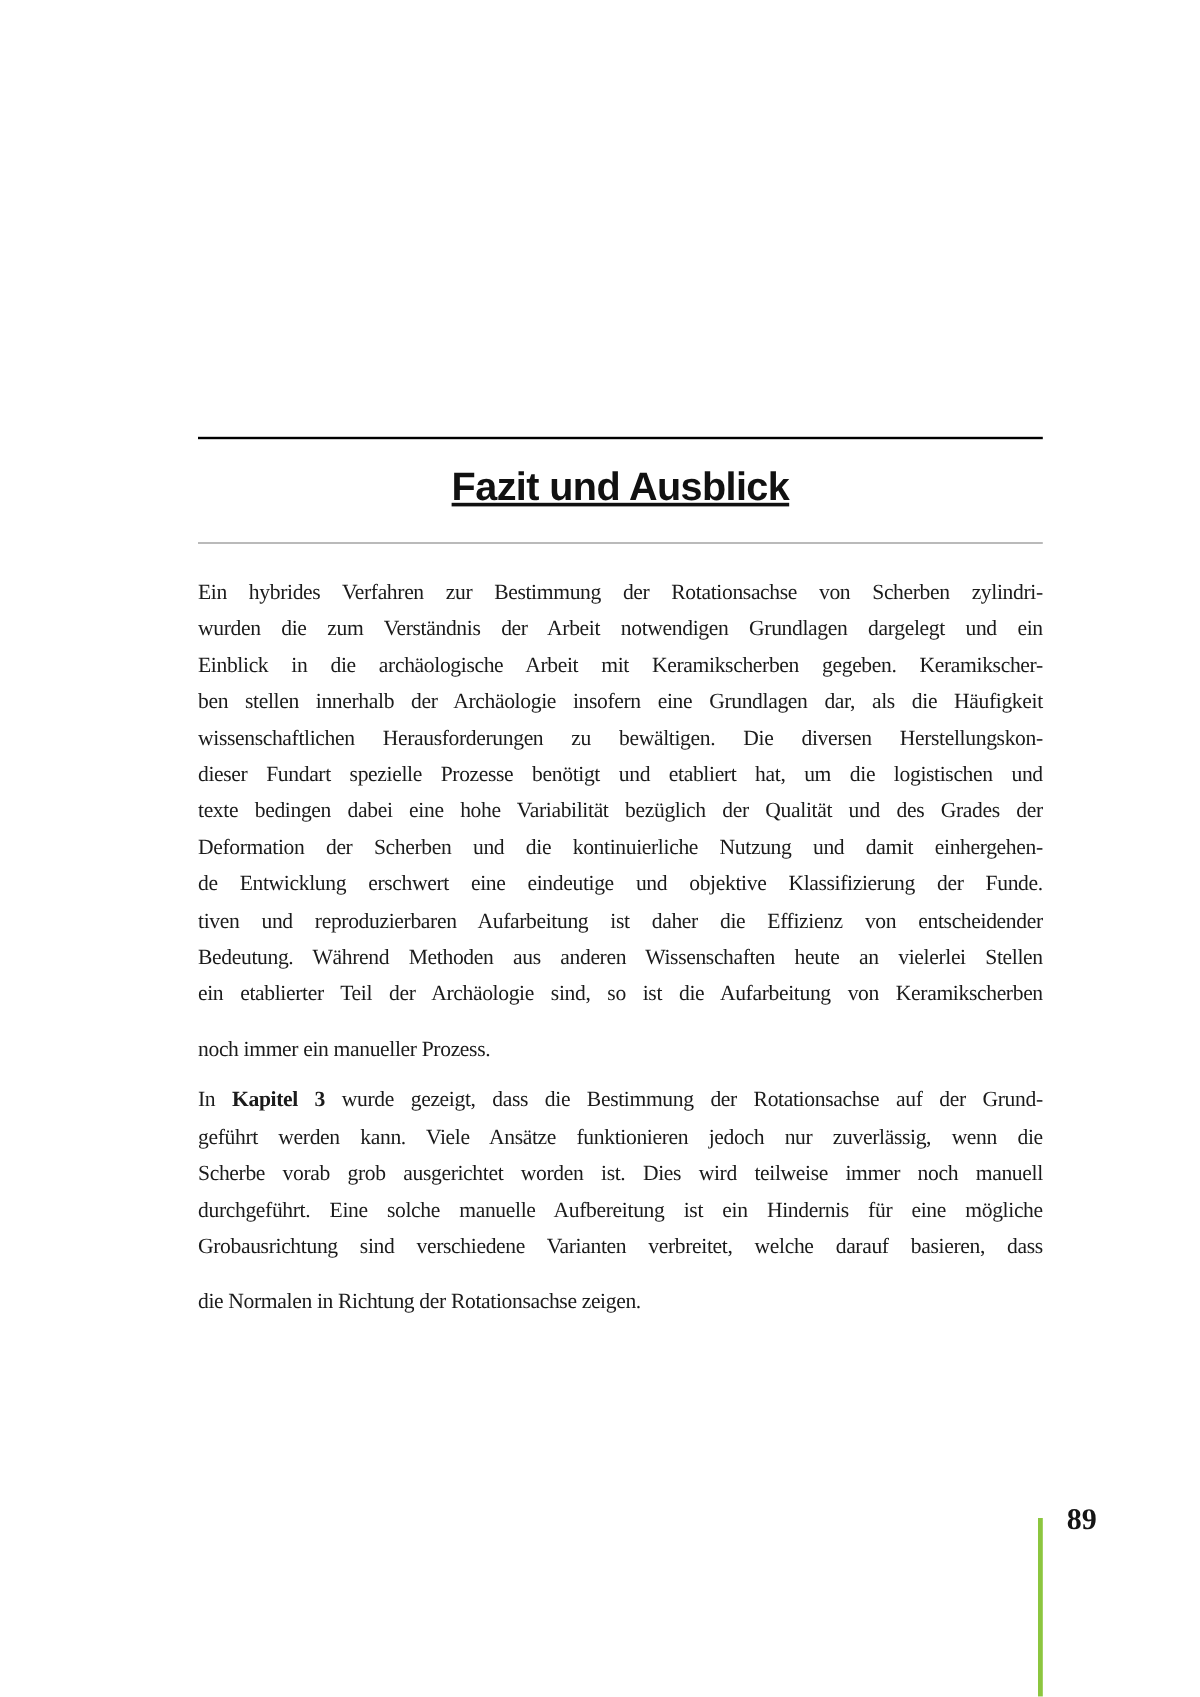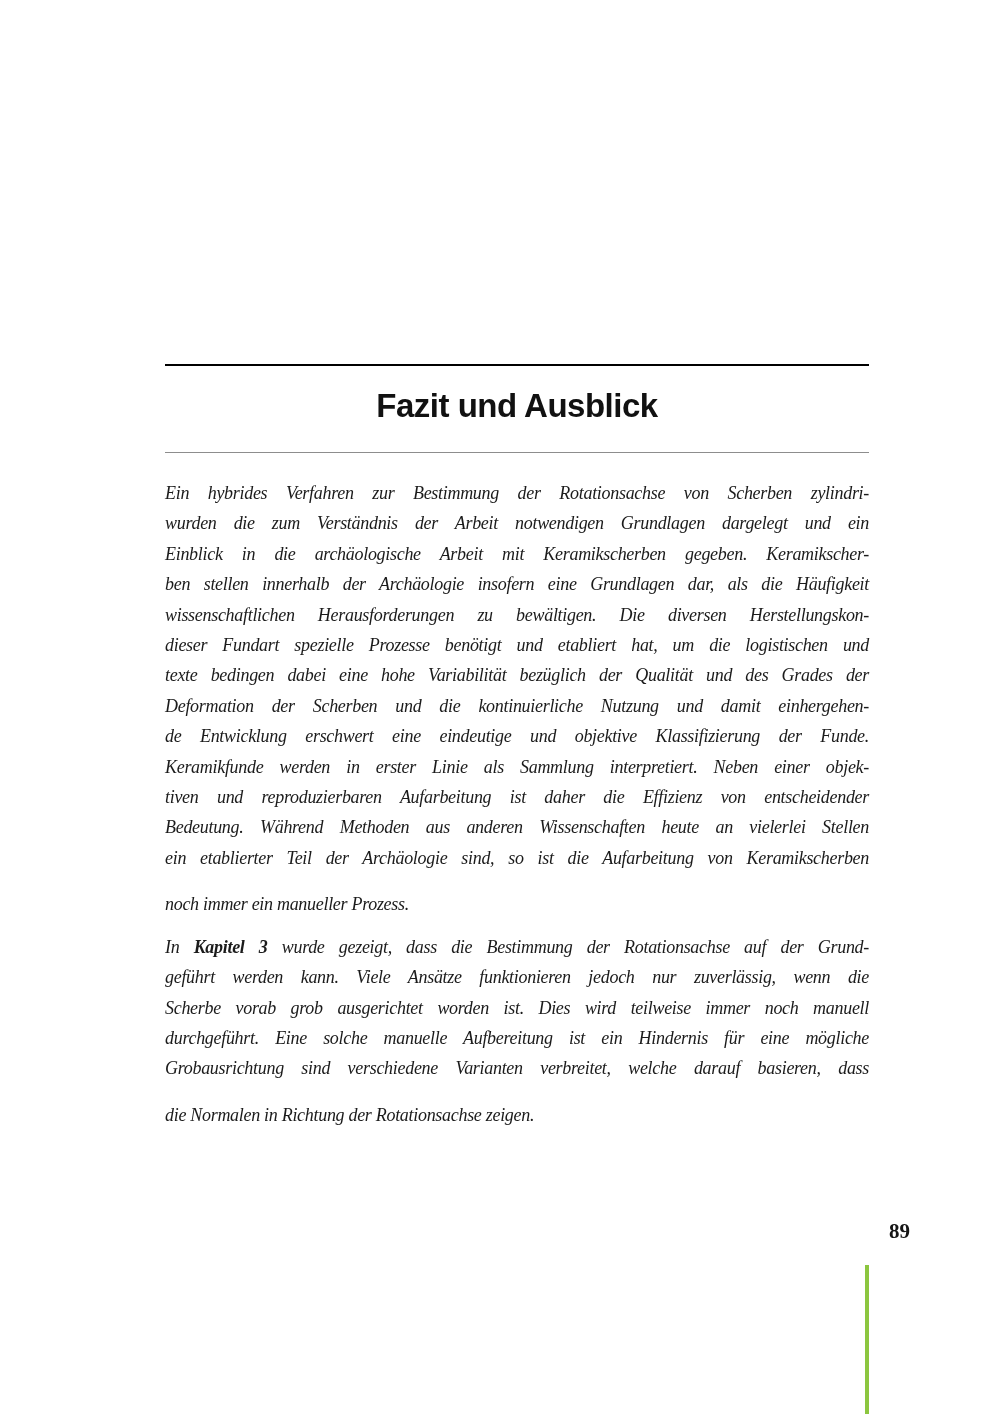--- a/index.html
+++ b/index.html
@@ -36,64 +36,64 @@
     width: 704px;
     top: 386px;
     margin: 0;
     text-align: center;
     font-family: "Liberation Sans", sans-serif;
     font-weight: 700;
     font-size: 33px;
     line-height: 40px;
     letter-spacing: -0.5px;
     color: #111111;
+    text-decoration: underline;
   }
   .body {
     position: absolute;
     left: 165px;
     top: 478px;
     width: 704px;
     color: #1b1b1b;
     font-size: 18px;
     letter-spacing: -0.3px;
   }
   .paragraph {
     margin: 0;
   }
   .paragraph + .paragraph {
     margin-top: 12px;
   }
   .line {
     line-height: 30.4px;
     text-align: justify;
     text-align-last: justify;
-    font-style: italic;
   }
   .line.last {
     text-align-last: left;
     margin-top: 16px;
   }
   .line b {
     font-weight: 700;
   }
   .accent-bar {
     position: absolute;
     left: 865px;
     top: 1265px;
     width: 4px;
     height: 149px;
     background: #8cc63f;
   }
   .page-number {
     position: absolute;
     left: 889px;
-    top: 1218px;
+    top: 1254px;
     font-family: "Liberation Serif", serif;
     font-weight: 700;
-    font-size: 21px;
+    font-size: 25px;
     line-height: 26px;
     color: #151515;
     text-align: right;
   }
 </style>
 </head>
 <body>
 
 <div class="page">
   <div class="rule rule-top" style="background: rgb(0, 0, 0);"></div>
@@ -103,21 +103,20 @@
       <div class="paragraph">
         <div class="line"><span>Ein hybrides Verfahren zur Bestimmung der Rotationsachse von Scherben zylindri-</span></div>
         <div class="line"><span>wurden die zum Verständnis der Arbeit notwendigen Grundlagen dargelegt und ein</span></div>
         <div class="line"><span>Einblick in die archäologische Arbeit mit Keramikscherben gegeben. Keramikscher-</span></div>
         <div class="line"><span>ben stellen innerhalb der Archäologie insofern eine Grundlagen dar, als die Häufigkeit</span></div>
         <div class="line"><span>wissenschaftlichen Herausforderungen zu bewältigen. Die diversen Herstellungskon-</span></div>
         <div class="line"><span>dieser Fundart spezielle Prozesse benötigt und etabliert hat, um die logistischen und</span></div>
         <div class="line"><span>texte bedingen dabei eine hohe Variabilität bezüglich der Qualität und des Grades der</span></div>
         <div class="line"><span>Deformation der Scherben und die kontinuierliche Nutzung und damit einhergehen-</span></div>
         <div class="line"><span>de Entwicklung erschwert eine eindeutige und objektive Klassifizierung der Funde.</span></div>
-        <div class="line"><span>Keramikfunde werden in erster Linie als Sammlung interpretiert. Neben einer objek-</span></div>
         <div class="line"><span>tiven und reproduzierbaren Aufarbeitung ist daher die Effizienz von entscheidender</span></div>
         <div class="line"><span>Bedeutung. Während Methoden aus anderen Wissenschaften heute an vielerlei Stellen</span></div>
         <div class="line"><span>ein etablierter Teil der Archäologie sind, so ist die Aufarbeitung von Keramikscherben</span></div>
         <div class="line last"><span>noch immer ein manueller Prozess.</span></div>
       </div>
       <div class="paragraph">
         <div class="line"><span>In </span><b>Kapitel 3</b><span> wurde gezeigt, dass die Bestimmung der Rotationsachse auf der Grund-</span></div>
         <div class="line"><span>geführt werden kann. Viele Ansätze funktionieren jedoch nur zuverlässig, wenn die</span></div>
         <div class="line"><span>Scherbe vorab grob ausgerichtet worden ist. Dies wird teilweise immer noch manuell</span></div>
         <div class="line"><span>durchgeführt. Eine solche manuelle Aufbereitung ist ein Hindernis für eine mögliche</span></div>

